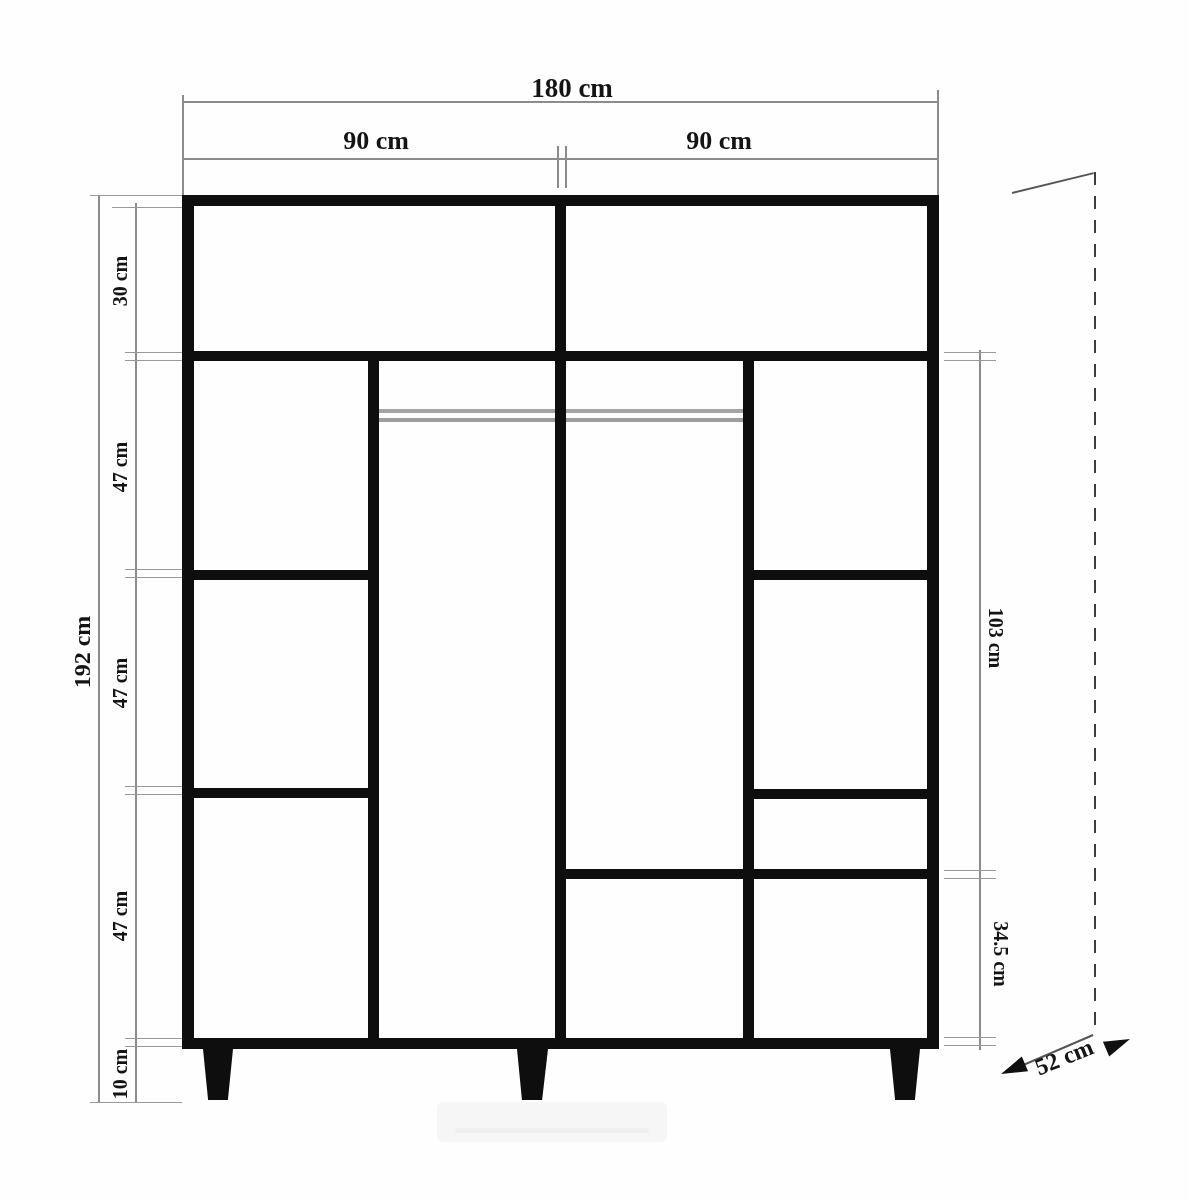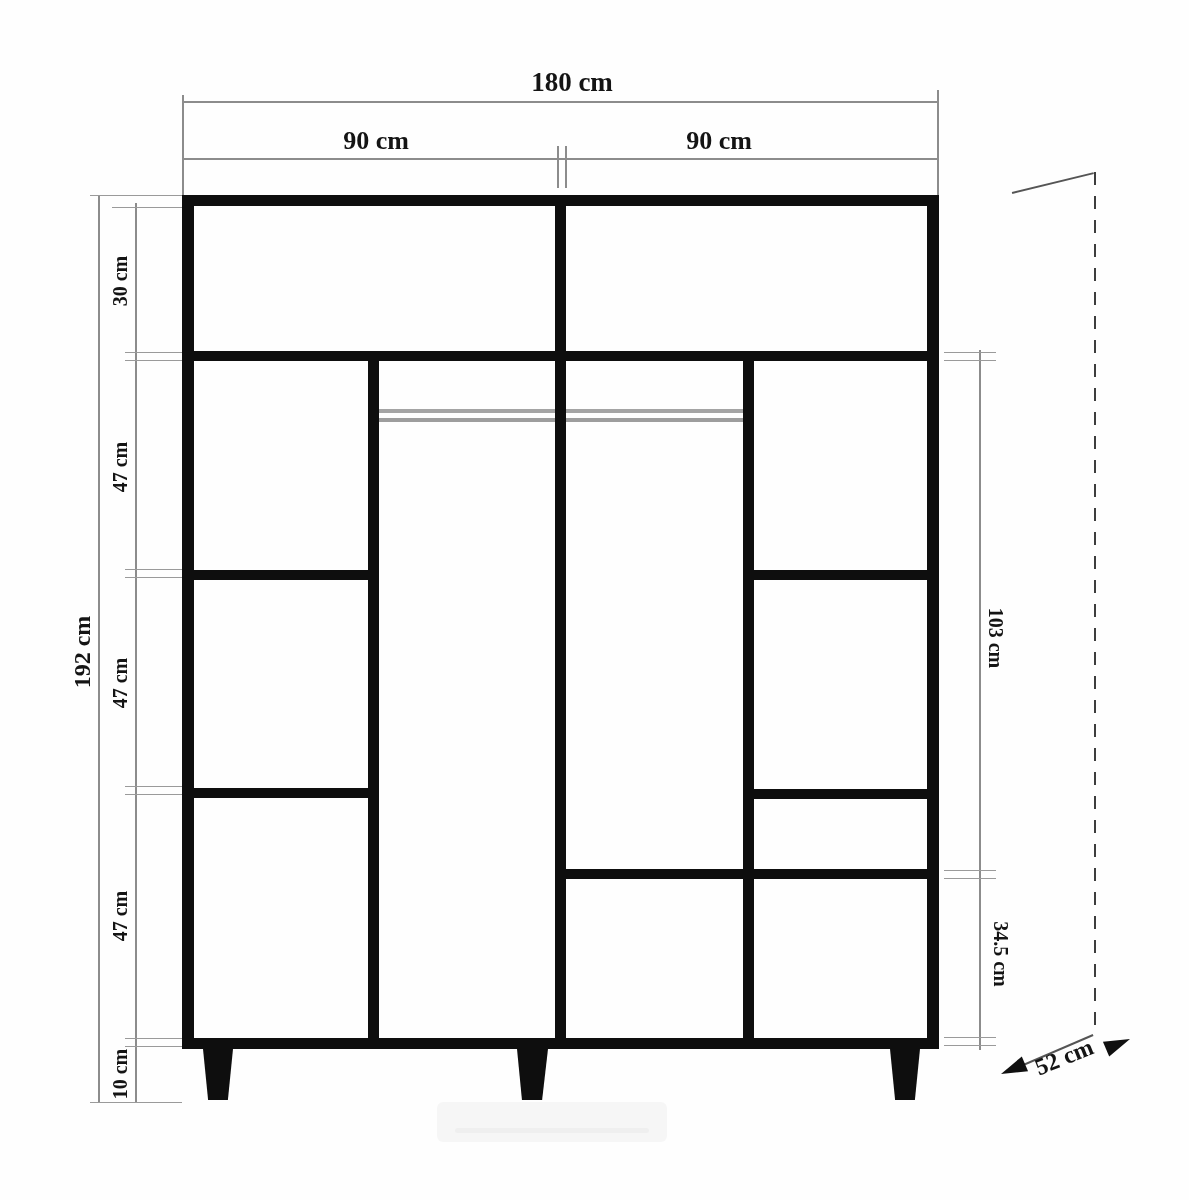--- a/index.html
+++ b/index.html
@@ -56,21 +56,21 @@
     content:"";position:absolute;left:18px;right:18px;top:26px;height:5px;
     background:#ececec;border-radius:3px;
   }
 </style>
 </head>
 <body>
 
 <div id="canvas">
 
   <div class="dimh" style="left:182px;top:101px;width:757px;"></div>
-  <div class="lbl f27" style="left:572px;top:82px;">180 cm</div>
+  <div class="lbl f27" style="left:572px;top:88px;">180 cm</div>
 
   <div class="dimh" style="left:182px;top:158px;width:757px;"></div>
   <div class="lbl f26" style="left:376px;top:141px;">90 cm</div>
   <div class="lbl f26" style="left:719px;top:141px;">90 cm</div>
 
   <div class="dimv" style="left:182px;top:95px;height:100px;"></div>
   <div class="dimv" style="left:937px;top:90px;height:105px;"></div>
   <div class="dimv" style="left:557px;top:146px;height:42px;"></div>
   <div class="dimv" style="left:565px;top:146px;height:42px;"></div>
 

